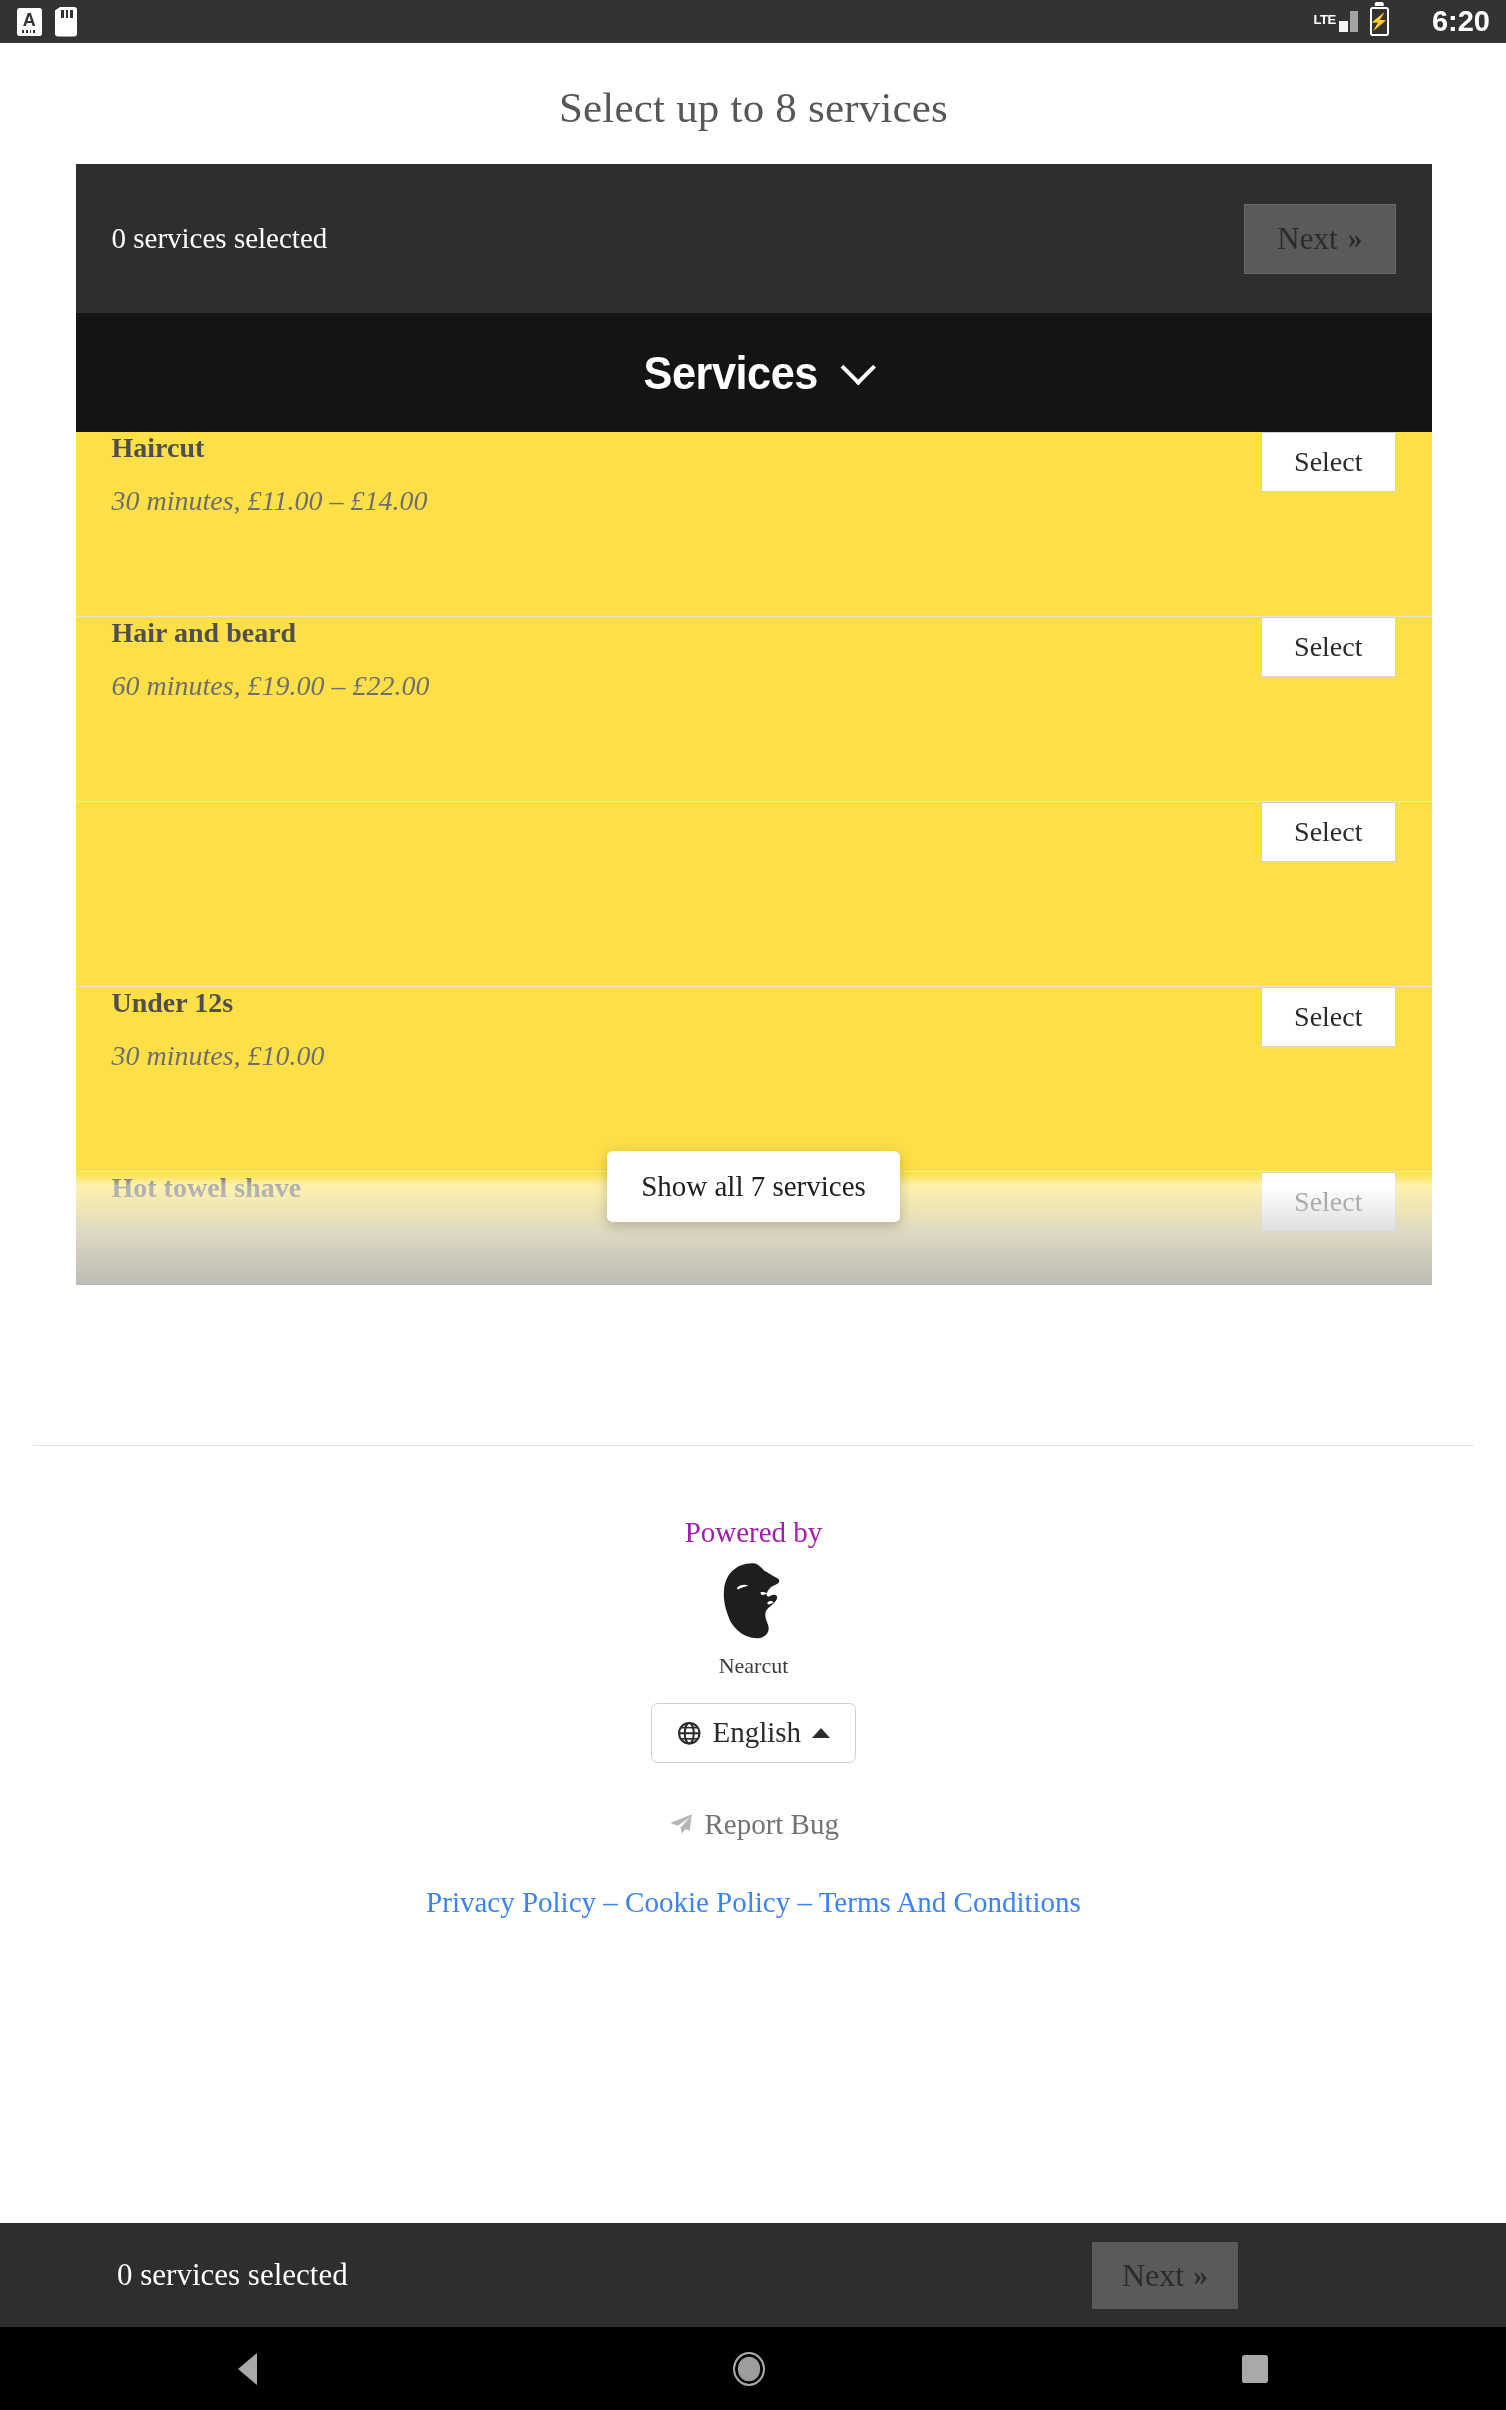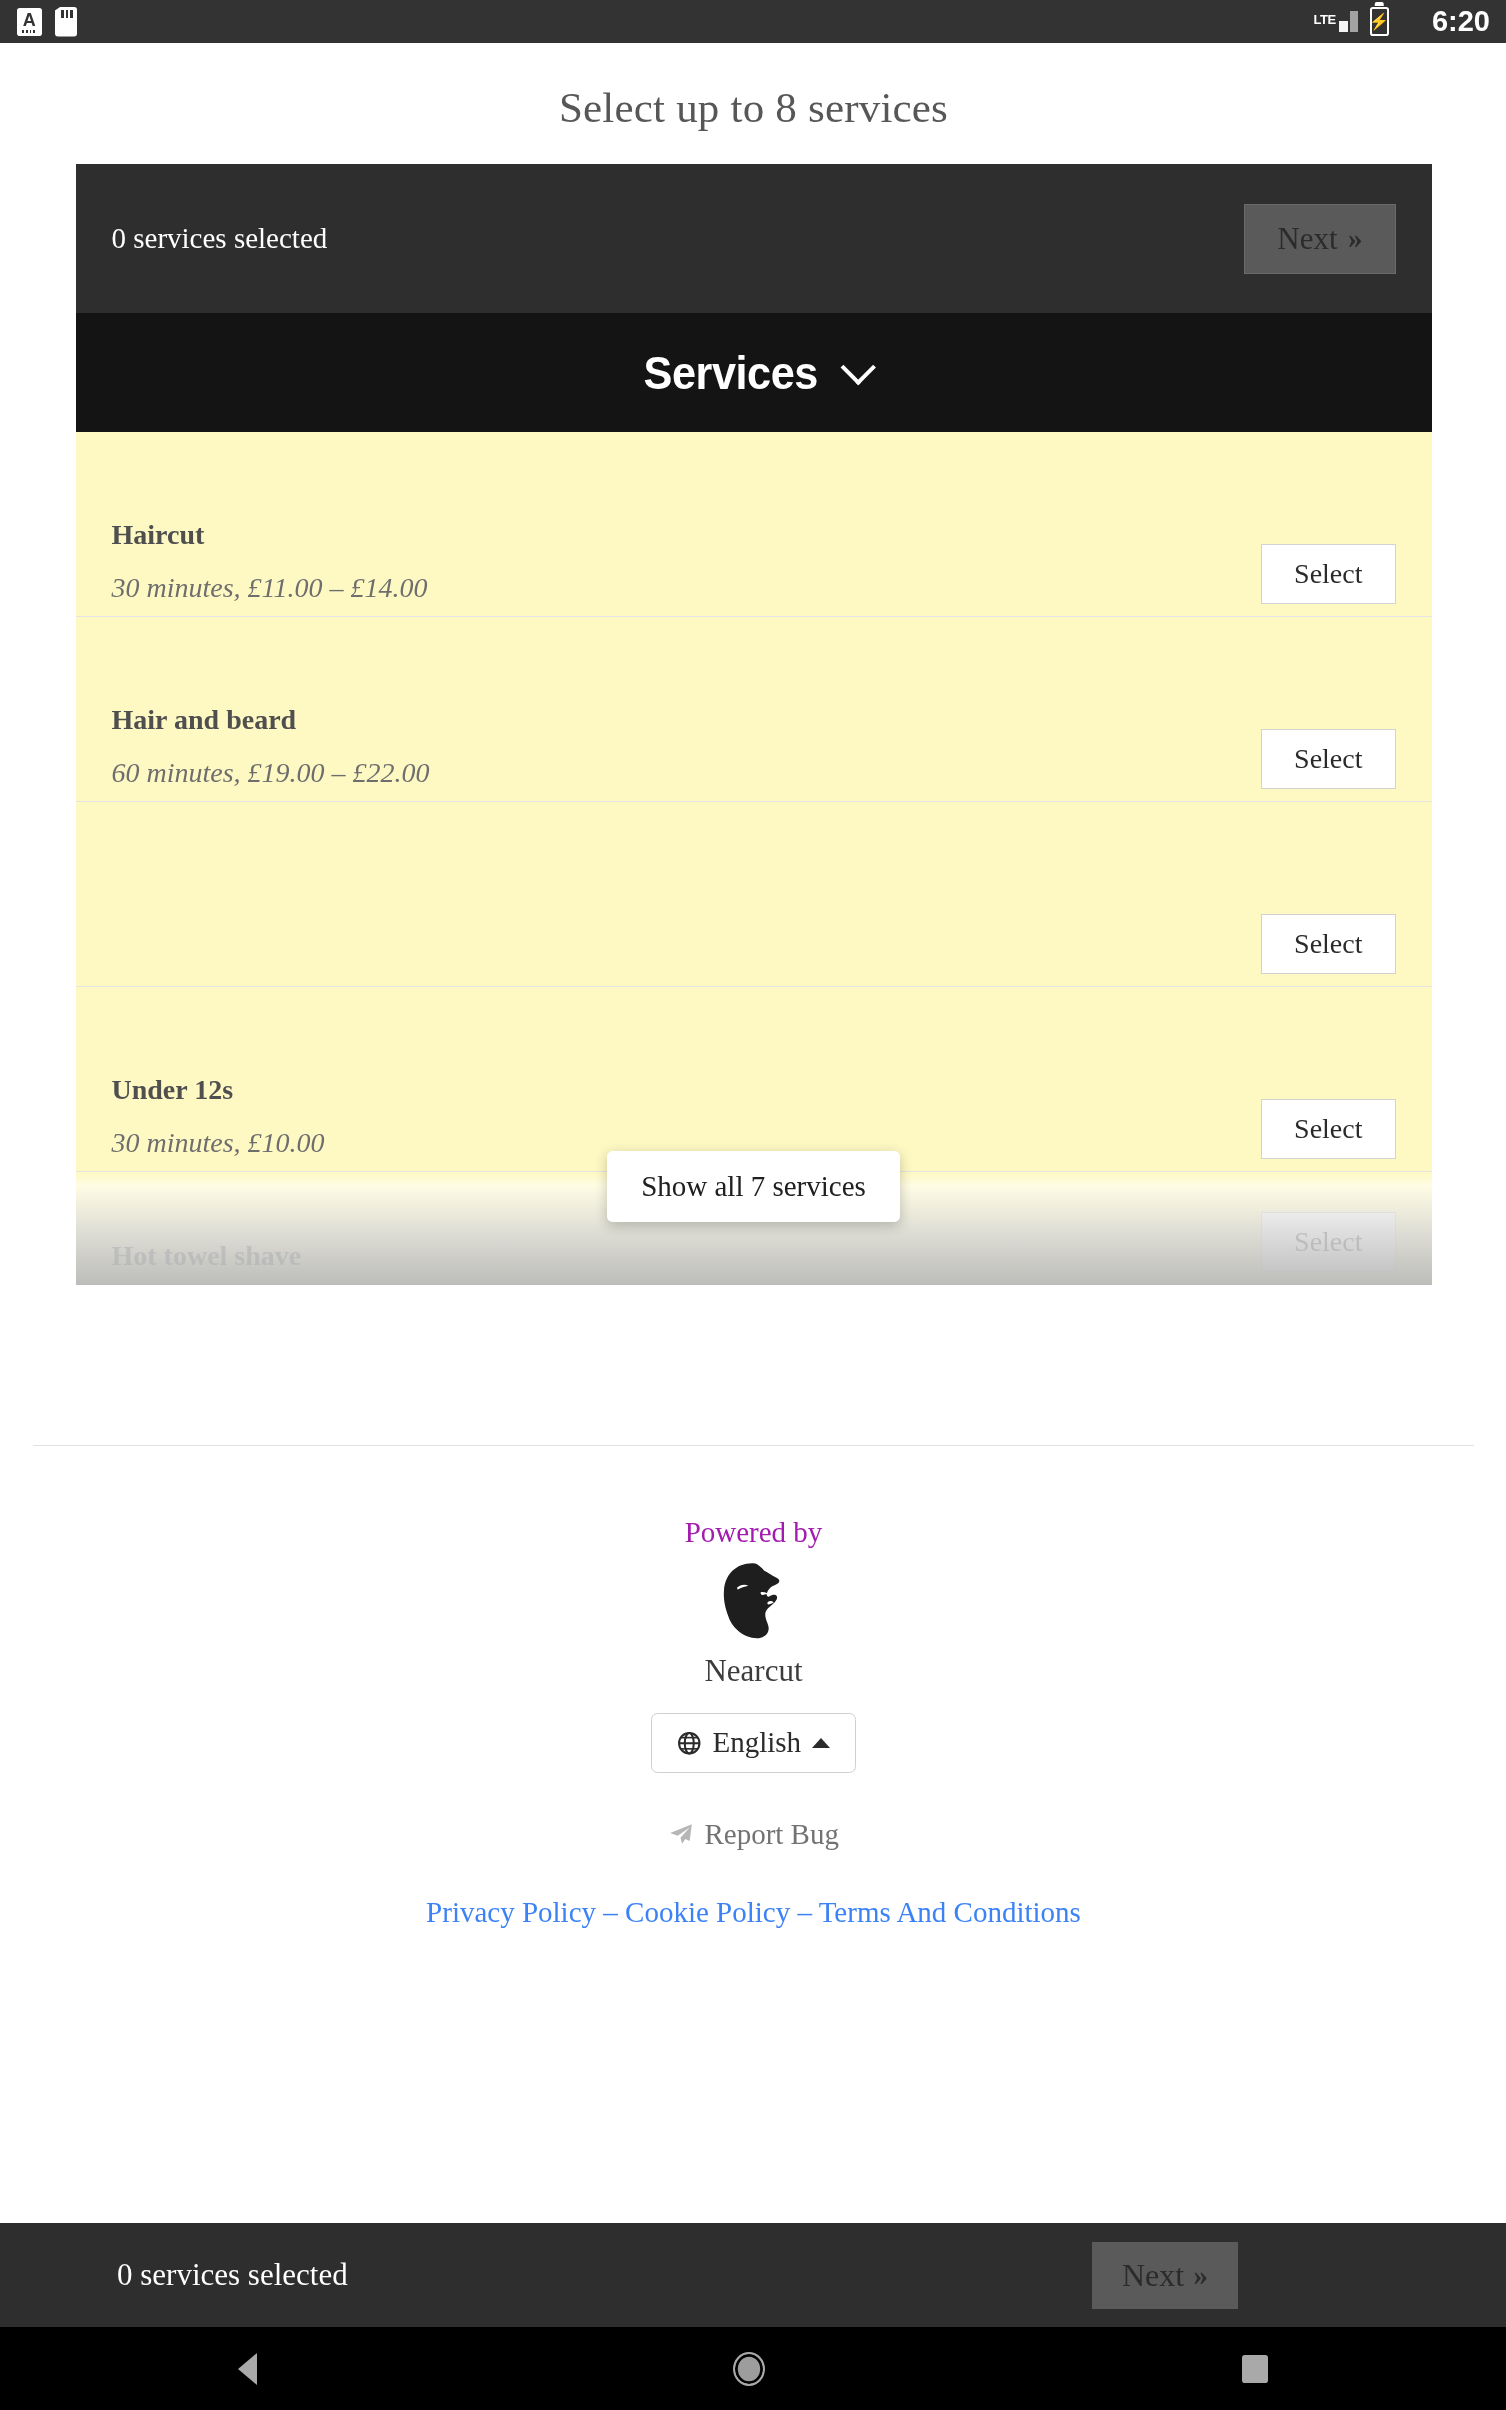--- a/index.html
+++ b/index.html
@@ -126,25 +126,25 @@
   .chev-down{
     width:24.5px;height:24.5px;
     border-right:4.7px solid #ffffff;
     border-bottom:4.7px solid #ffffff;
     transform:rotate(45deg);
     margin-bottom:11.3px;
   }
 
   .service-list{ position:relative; }
   .service-row{
-    display:flex; align-items:flex-end;
-    padding:12px 36px;
+    display:flex; align-items:flex-start;
+    padding:0 36px;
     height:185px;
     border-bottom:0.9px solid #e4e4e4;
-    background:#fef9c3;
+    background:#fde047;
   }
   .service-row:last-child{ border-bottom:none; }
   .service-info{ display:flex; flex-direction:column; gap:21px; }
   .service-name{
     font-size:28px; font-weight:bold; color:#4f4f4f;
   }
   .service-meta{
     font-size:28px; font-style:italic; color:#6e6e6e;
   }
   .btn-select{
@@ -195,21 +195,21 @@
   }
   .footer{
     text-align:center;
     padding-top:70px;
   }
   .powered-by{
     font-size:29px; color:#a21caf;
   }
   .logo{ margin:11.3px auto 5.6px; display:block; }
   .brand{
-    font-size:31px; color:#3c3c3c;
+    font-size:22px; color:#3c3c3c;
   }
   .lang-btn{
     margin:24.5px auto 0;
     display:inline-flex; align-items:center; gap:11.3px;
     background:#ffffff;
     border:0.9px solid #cfcfcf;
     border-radius:6.6px;
     padding:12.2px 24.5px;
     font-family:"Liberation Serif", serif;
     font-size:29px;

